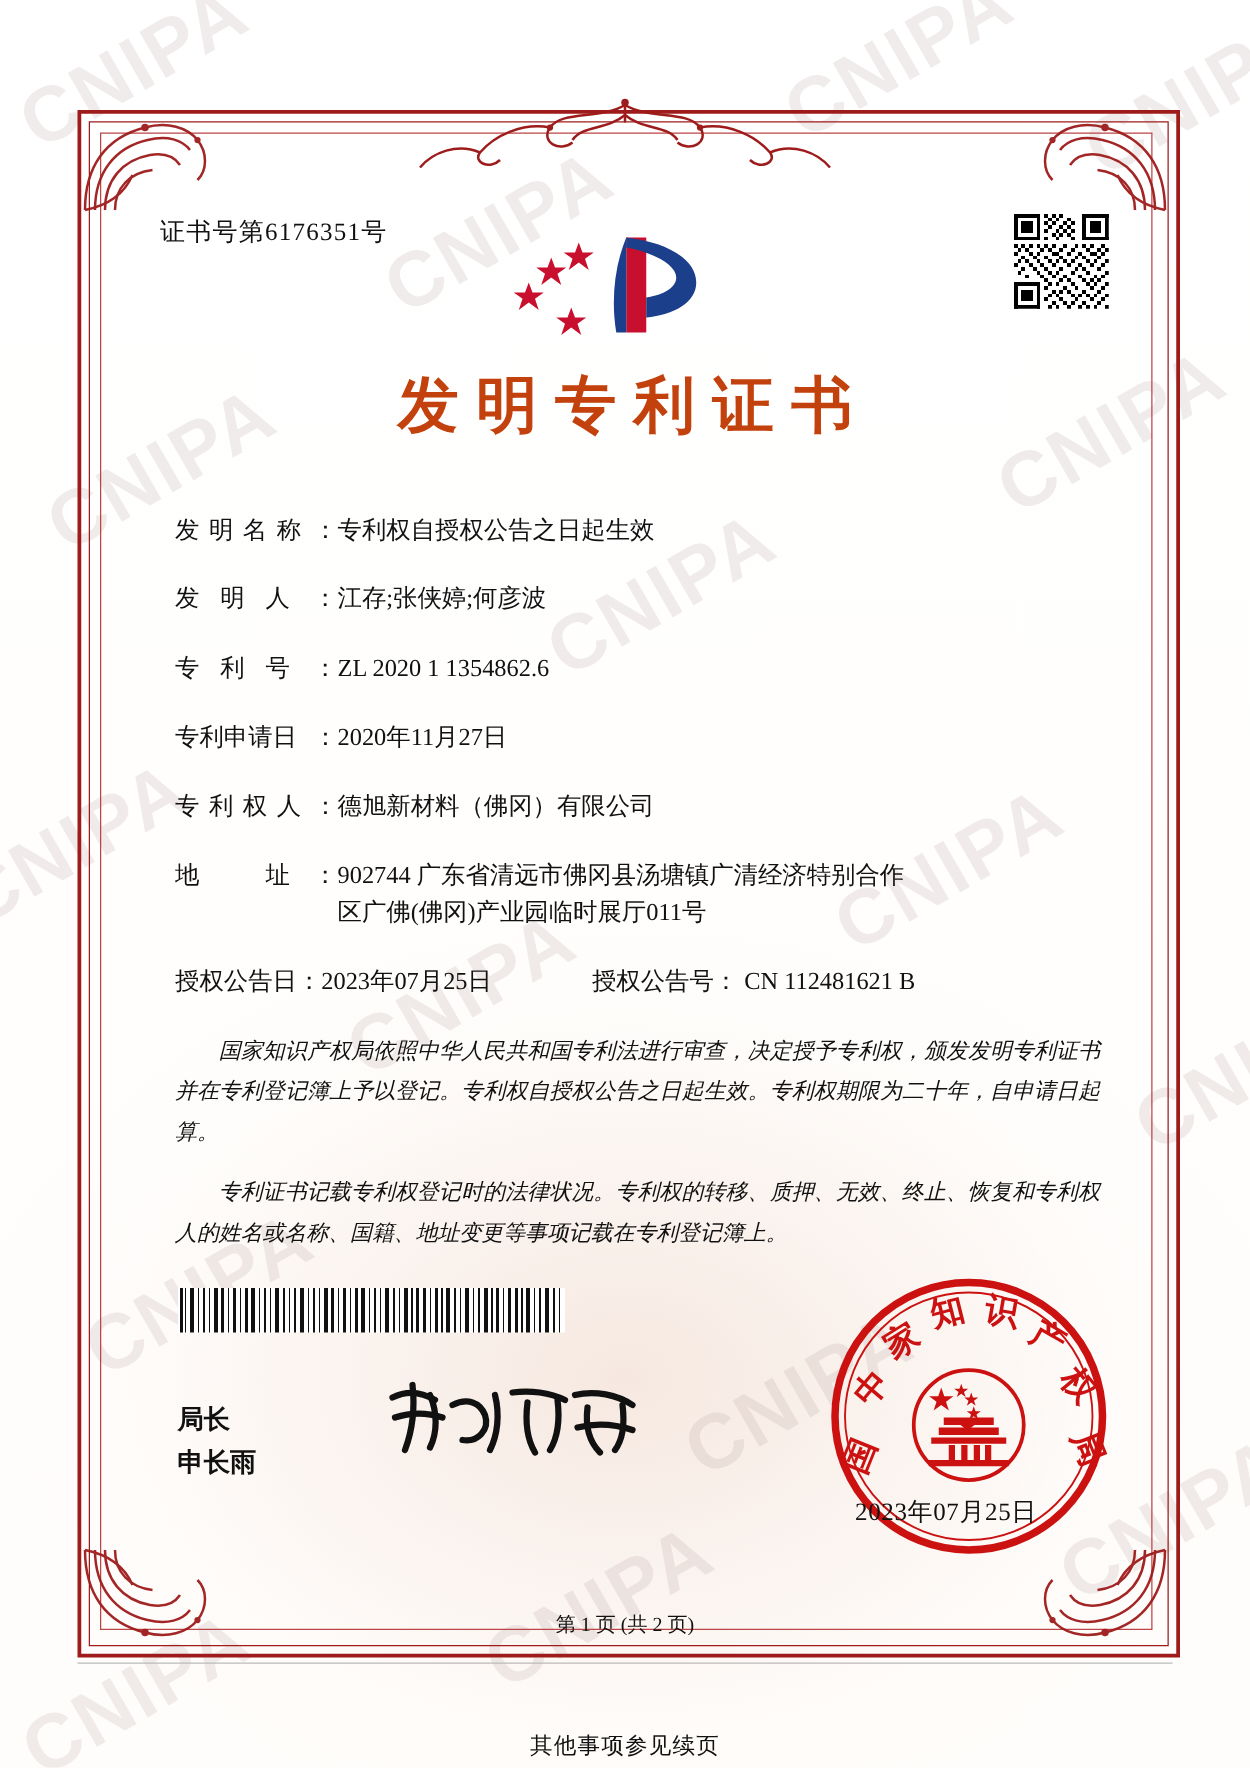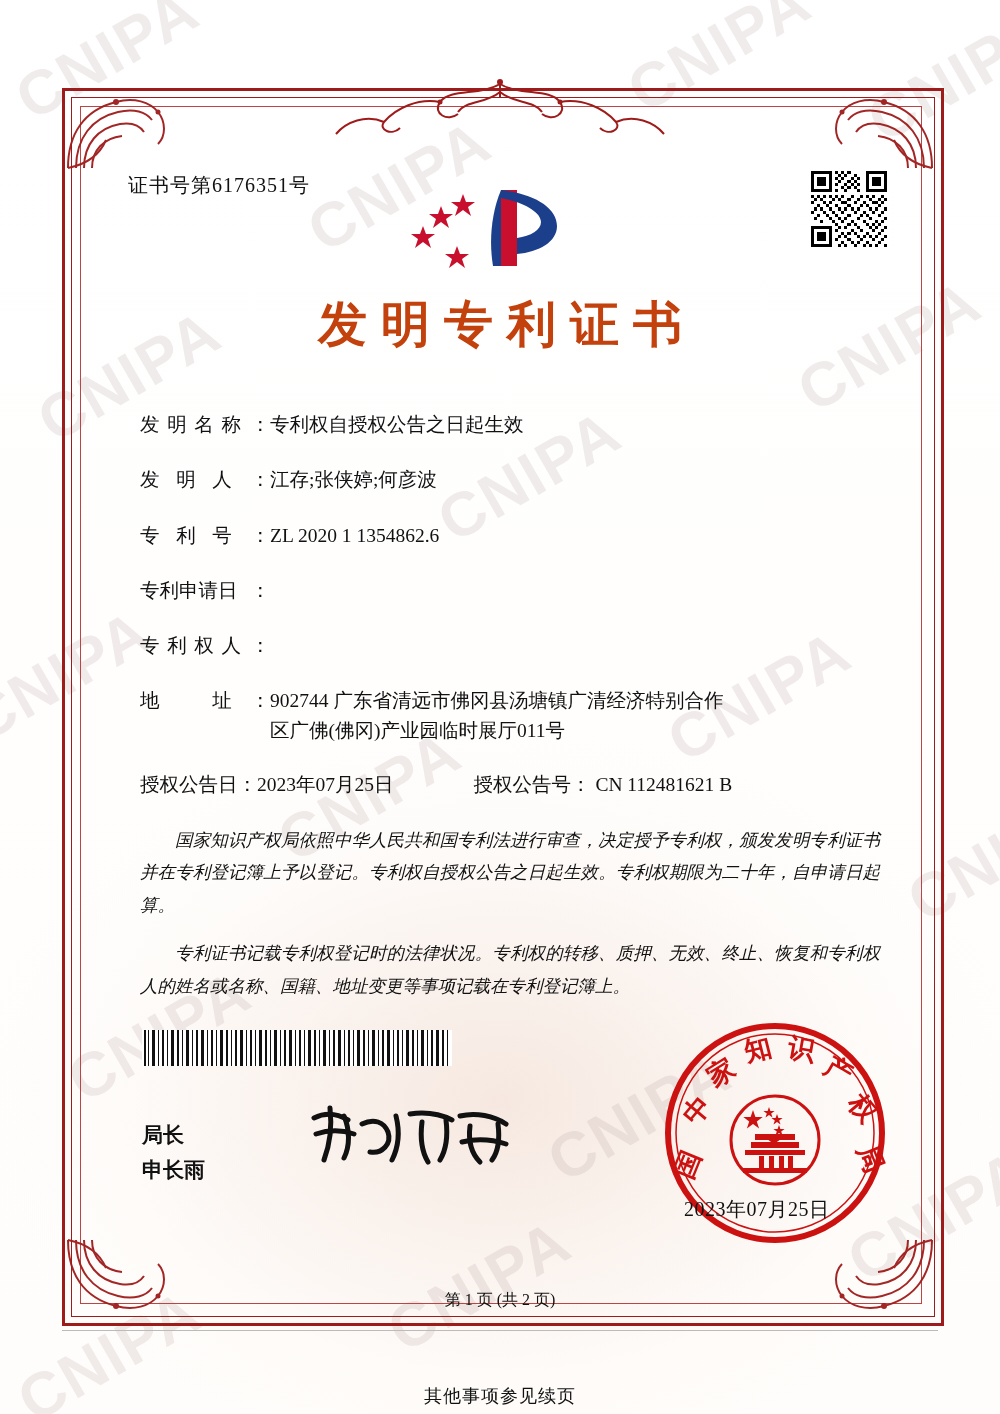--- a/index.html
+++ b/index.html
@@ -574,30 +574,32 @@
           <span class="colon">：</span>
       </div>
       <div class="fvalue">ZL 2020 1 1354862.6</div>
     </div>
 
     <div class="frow">
       <div class="flabel">
         <span class="l-txt">专利申请日</span>
           <span class="colon">：</span>
       </div>
+      <div class="fvalue">2020年11月27日</div>
     </div>
 
     <div class="frow">
       <div class="flabel">
         <span class="l-txt">专</span>
           <span class="l-txt">利</span>
           <span class="l-txt">权</span>
           <span class="l-txt">人</span>
           <span class="colon">：</span>
       </div>
+      <div class="fvalue">德旭新材料（佛冈）有限公司</div>
     </div>
 
     <div class="frow">
       <div class="flabel">
         <span class="l-txt">地</span>
           <span class="l-txt" style="opacity:0">占</span>
           <span class="l-txt">址</span>
           <span class="colon">：</span>
       </div>
       <div class="fvalue">

